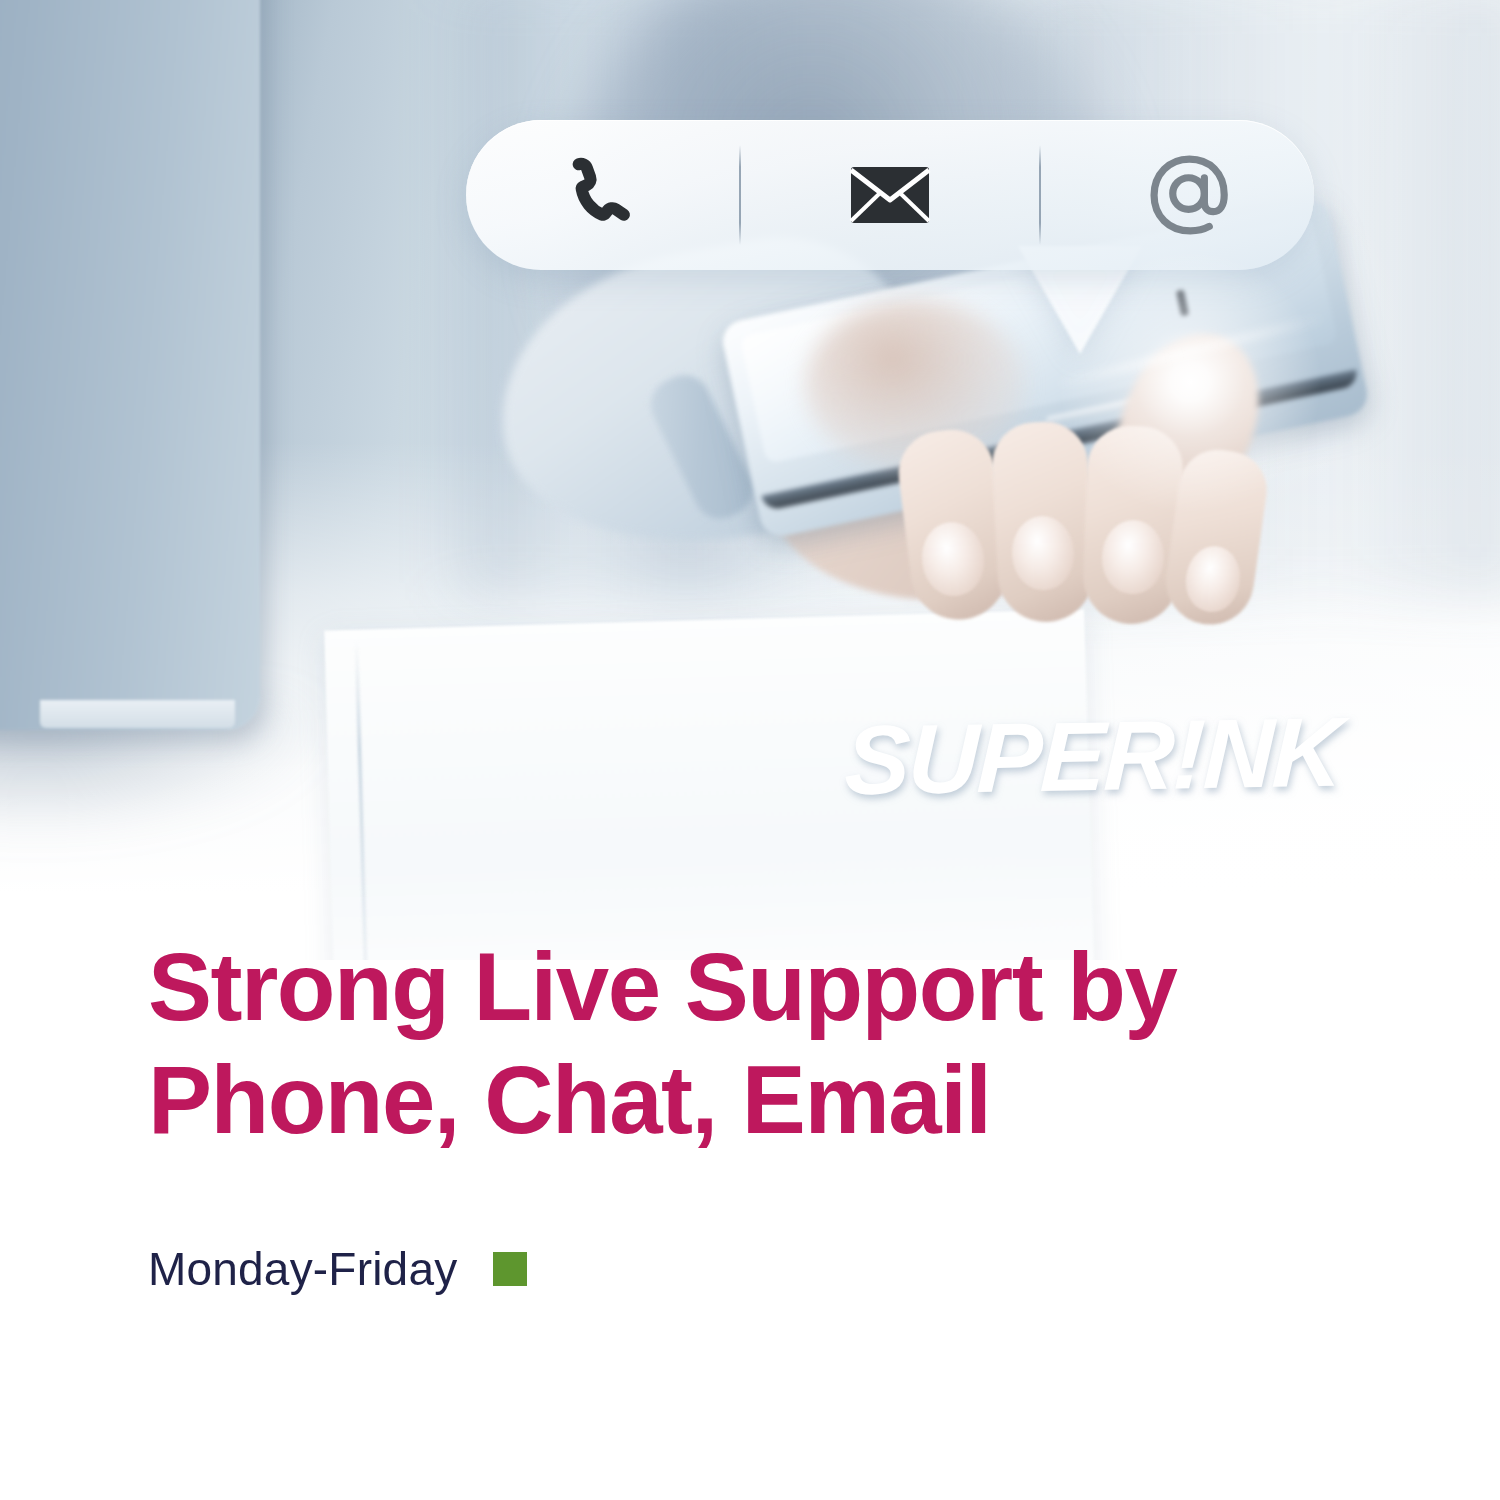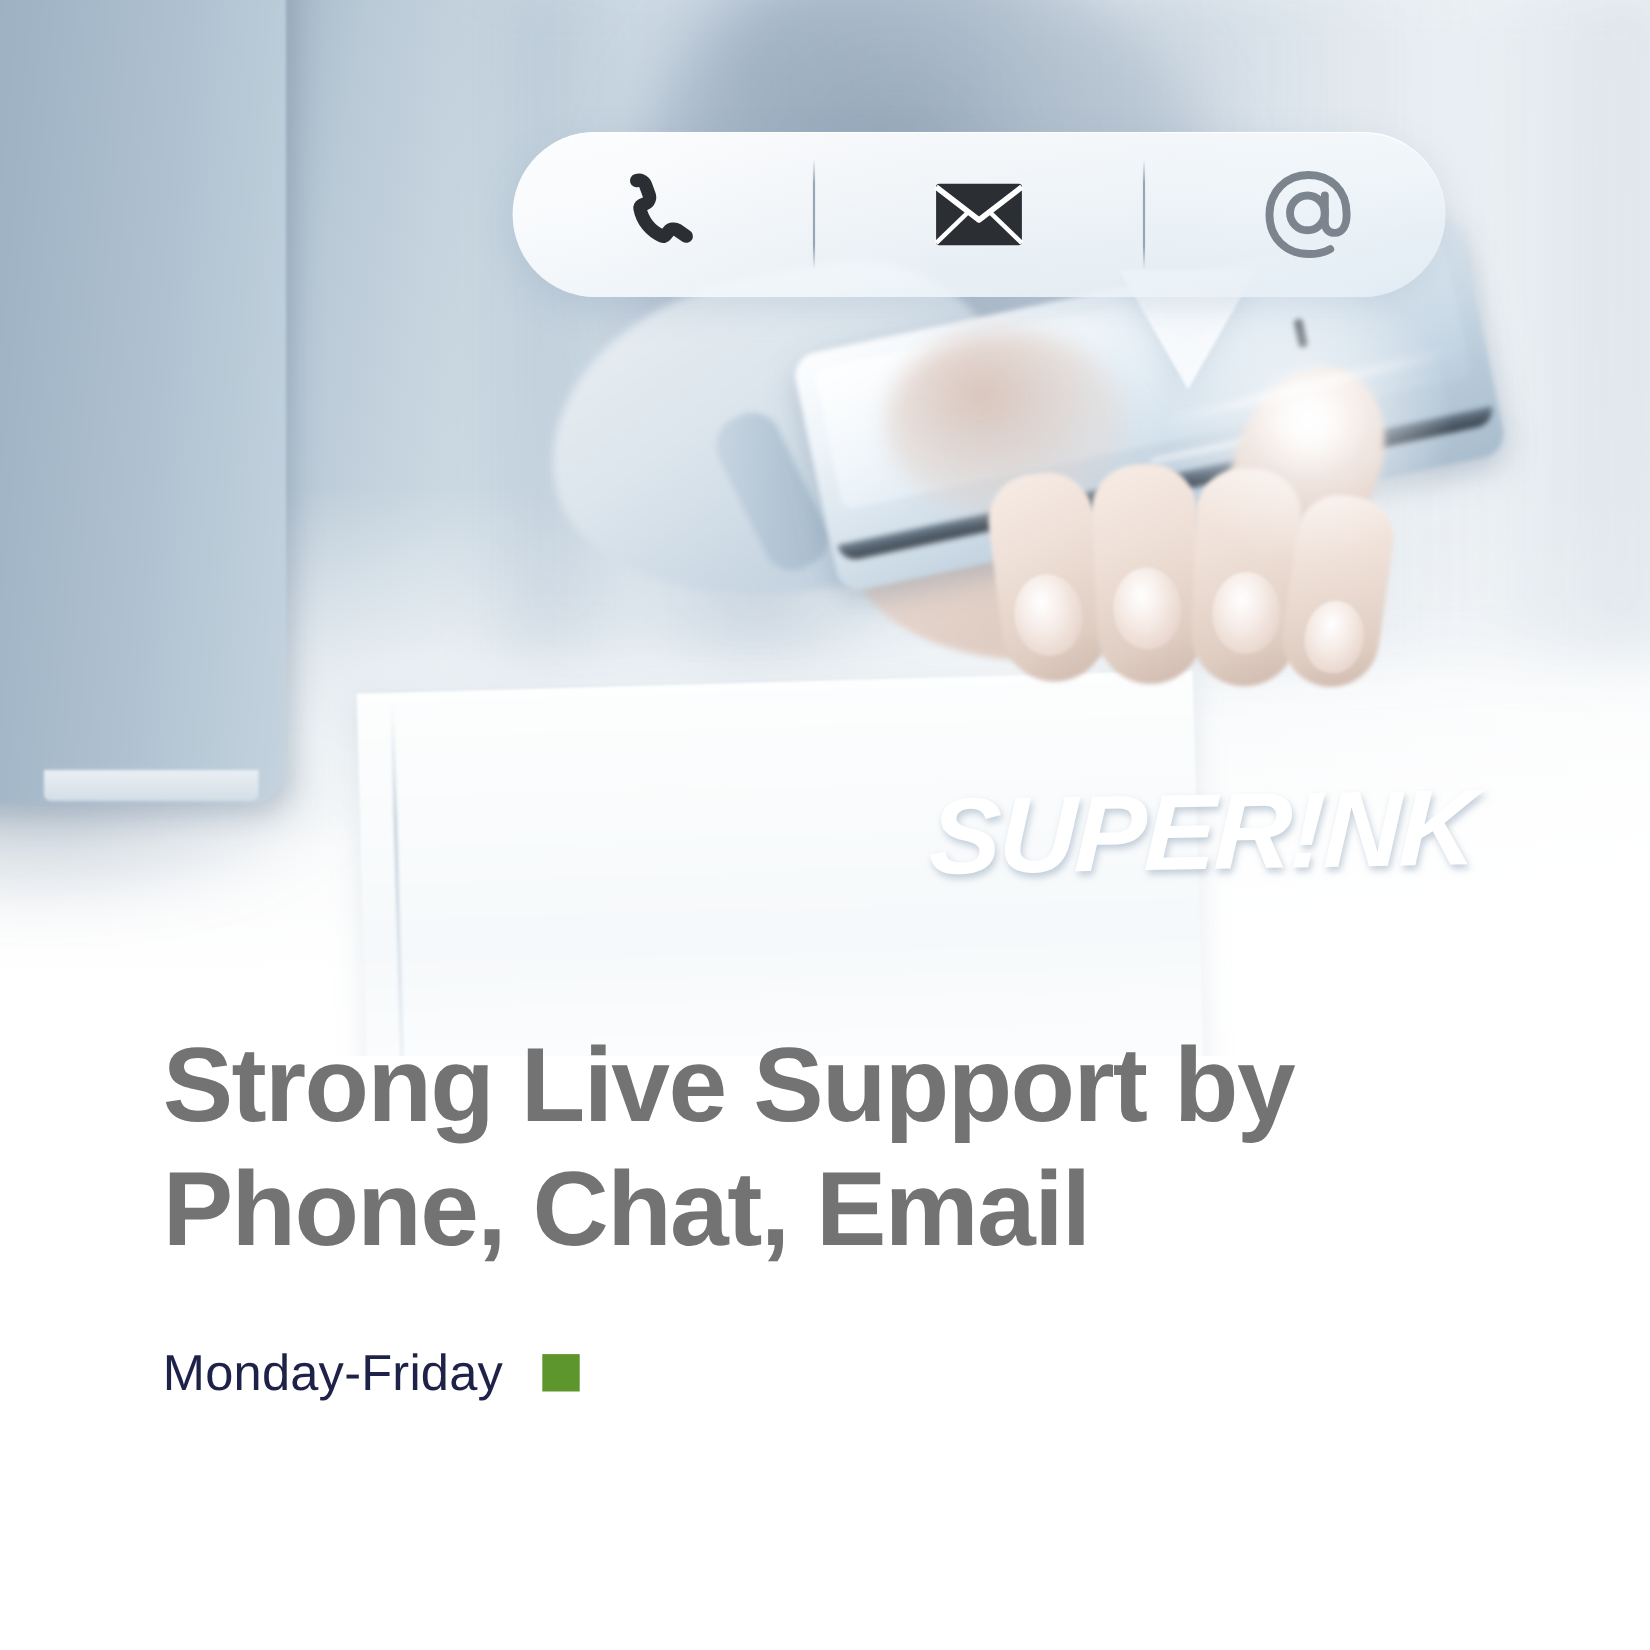--- a/index.html
+++ b/index.html
@@ -342,27 +342,27 @@
     top: 930px;
     width: 1200px;
   }
   .headline {
     margin: 0;
     font-family: "Liberation Sans", sans-serif;
     font-size: 96px;
     line-height: 1.18;
     font-weight: bold;
     letter-spacing: -1.5px;
-    color: #737373;
+    color: #be185d;
     max-width: 1120px;
   }
   .subrow {
     display: flex;
     align-items: center;
-    margin-top: 64px;
+    margin-top: 85px;
   }
   .subtitle {
     font-family: "Liberation Sans", sans-serif;
     font-size: 46px;
     font-weight: normal;
     color: #1f2248;
     letter-spacing: 0.2px;
   }
   .accent-square {
     width: 34px;

